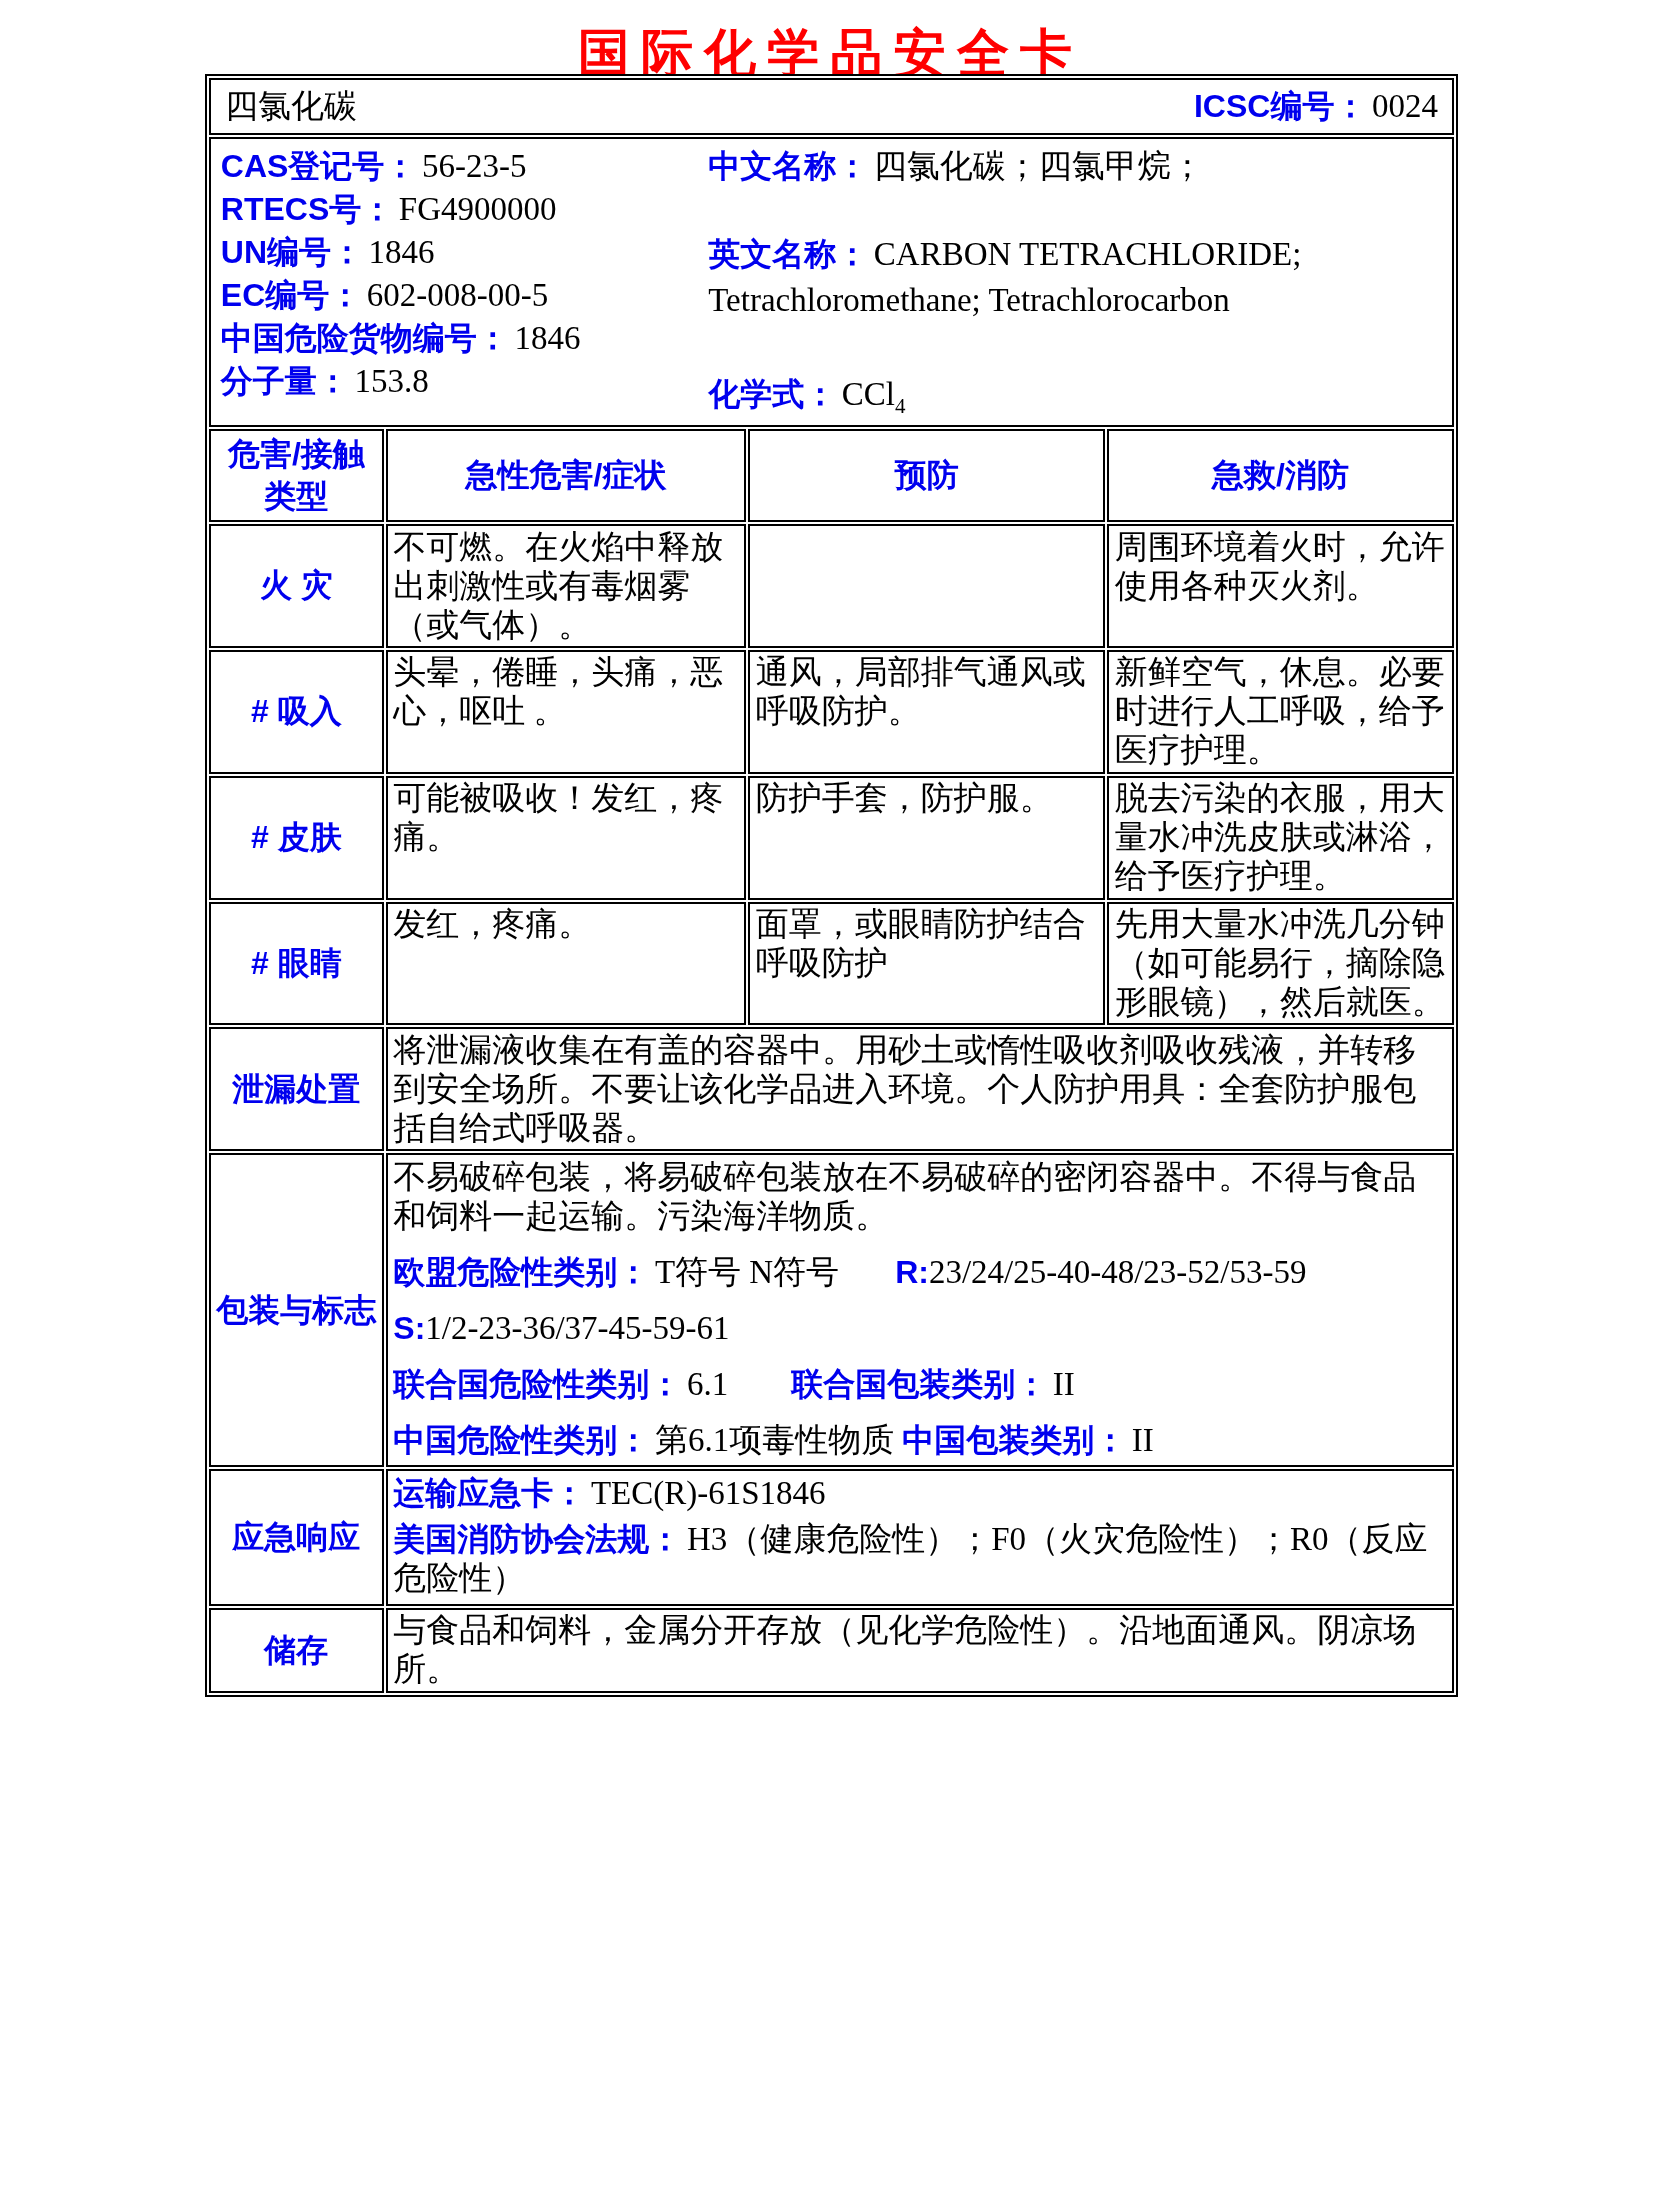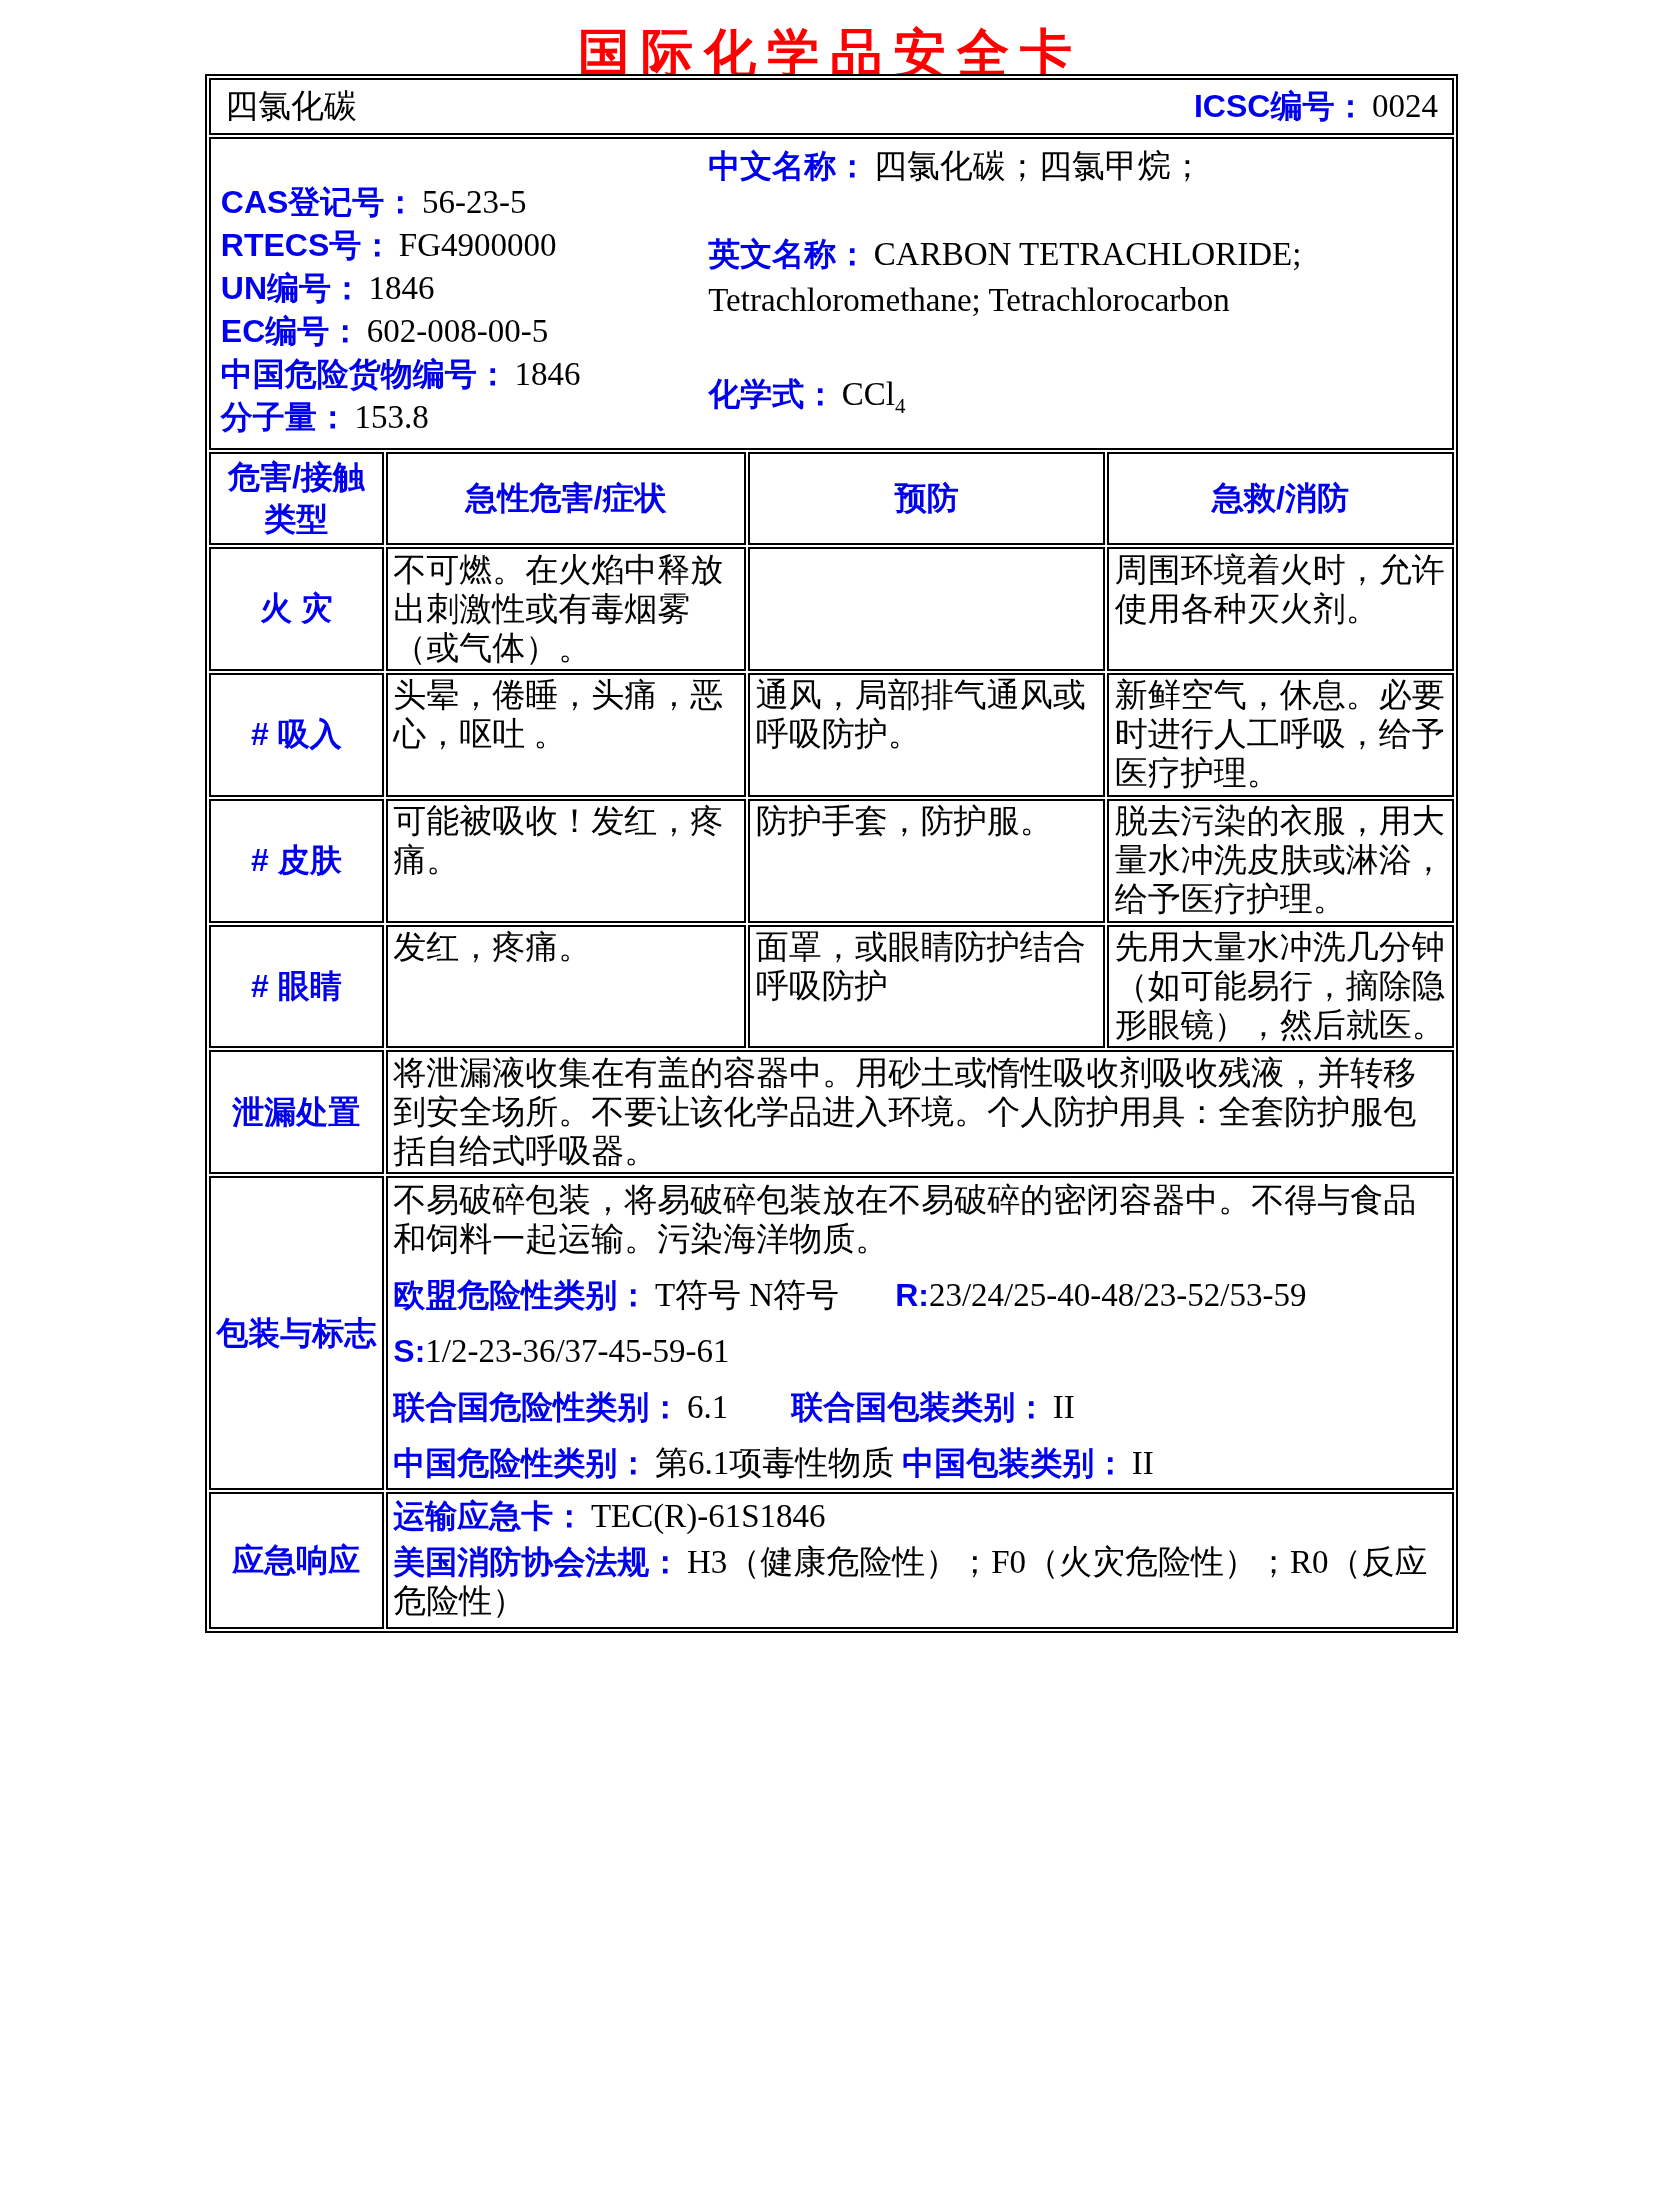--- a/index.html
+++ b/index.html
@@ -56,21 +56,21 @@
   }
   .val{margin-left:5.6px;}
 
   
   td.box1{padding:7px 14px;}
   .box1-flex{display:flex;justify-content:space-between;align-items:center;}
 
   
   td.box2{padding:5.6px 12.6px 9.8px 9.8px;}
   .ident-grid{display:flex;}
-  .ident-left{width:40%;margin-top:36px;}
+  .ident-left{width:40%;}
   .ident-right{width:60%;}
   .id-line{line-height:43px;white-space:nowrap;}
   .cn-line{line-height:43px;}
   .en-block{margin-top:43px;}
   .en-block div{line-height:46px;}
   .formula-line{margin-top:50px;line-height:43px;}
   sub.f{font-size:21px;line-height:0;}
 
   
   td.widecell p{margin:1.4px 0 17px 0;}
@@ -184,18 +184,22 @@
       </tr>
 
       <tr>
         <td class="cell label-cell">应急响应</td>
         <td class="cell widecell" colspan="3">
           <p style="margin-bottom:7px;"><span class="blue">运输应急卡：</span><span class="val">TEC(R)-61S1846</span></p>
           <p><span class="blue">美国消防协会法规：</span><span class="val">H3（健康危险性）；F0（火灾危险性）；R0（反应危险性）</span></p>
         </td>
       </tr>
 
+      <tr>
+        <td class="cell label-cell">储存</td>
+        <td class="cell widecell" colspan="3">与食品和饲料，金属分开存放（见化学危险性）。沿地面通风。阴凉场所。</td>
+      </tr>
 
     </tbody>
       </table>
   </div>
 </div>
 
 
 </body></html>

